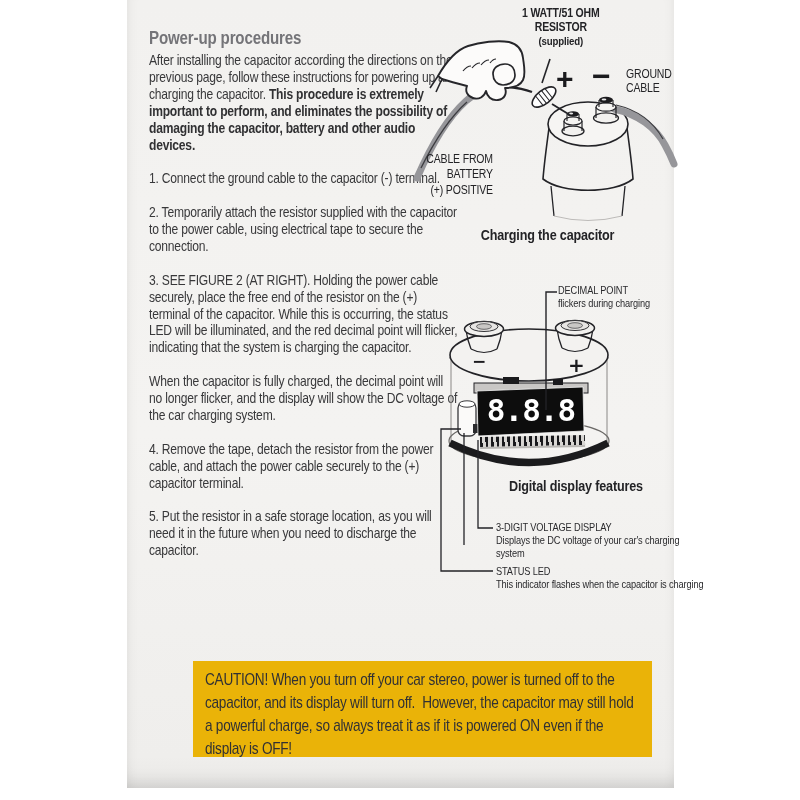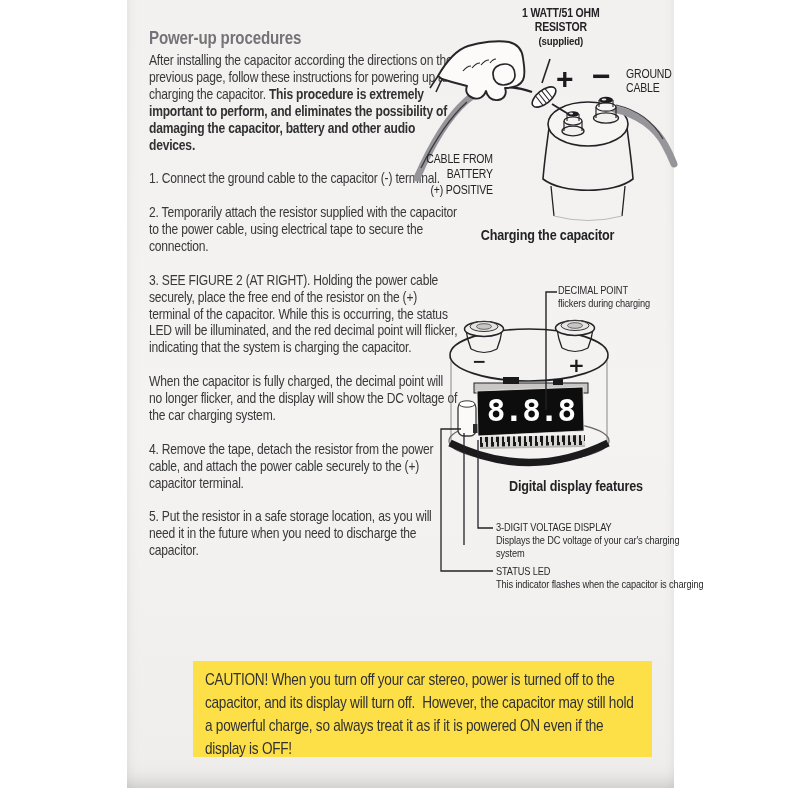--- a/index.html
+++ b/index.html
@@ -7,21 +7,21 @@
   #stage{position:relative;width:800px;height:800px;overflow:hidden;background:#ffffff;}
   #page{position:absolute;left:127px;top:0;width:547px;height:788px;
         background:linear-gradient(180deg,#f2f1ef 0%,#f4f3f1 55%,#efeeec 96%,#e9e8e6 100%);
         box-shadow:inset 10px 0 14px -12px rgba(0,0,0,.10), inset -10px 0 14px -12px rgba(0,0,0,.08), inset 0 -16px 18px -14px rgba(0,0,0,.16);}
   .cond{transform:scaleX(0.84);transform-origin:0 0;}
   .abs{position:absolute;}
   h1.head{margin:0;font-size:18px;font-weight:bold;color:#747478;letter-spacing:-.2px;}
   .bodytxt{font-size:14.4px;line-height:16.9px;letter-spacing:-.25px;color:#38383a;}
   .bodytxt p{margin:0 0 16.9px 0;}
   .bodytxt strong{font-weight:bold;color:#313133;}
-  #caution-box{position:absolute;left:193px;top:661px;width:459px;height:96px;background:#fde047;}
+  #caution-box{position:absolute;left:193px;top:661px;width:459px;height:96px;background:#eab308;}
   #caution-text{position:absolute;left:12px;top:7px;width:520px;font-size:16.2px;line-height:23px;
         letter-spacing:-.3px;color:#313134;white-space:pre-wrap;}
   .lbl{font-size:12.5px;line-height:14px;letter-spacing:-.2px;color:#232326;font-weight:bold;}
   .lbl-reg{font-size:12.5px;line-height:15.4px;letter-spacing:-.2px;color:#232326;}
   .small-lbl{font-size:11px;line-height:13px;letter-spacing:-.15px;color:#2a2a2d;}
   .cap{font-size:15px;font-weight:bold;letter-spacing:-.2px;color:#232326;text-align:center;}
   .sign{position:absolute;font-weight:900;color:#1b1b1e;}
   #pins-strip{position:absolute;left:480px;top:436px;width:105px;height:10px;
         background:repeating-linear-gradient(90deg,#1a1a1d 0 2.5px,#d8d6d3 2.5px 5.5px);
         border-bottom:2px solid #b9b7b4;transform:rotate(-1.2deg);}

